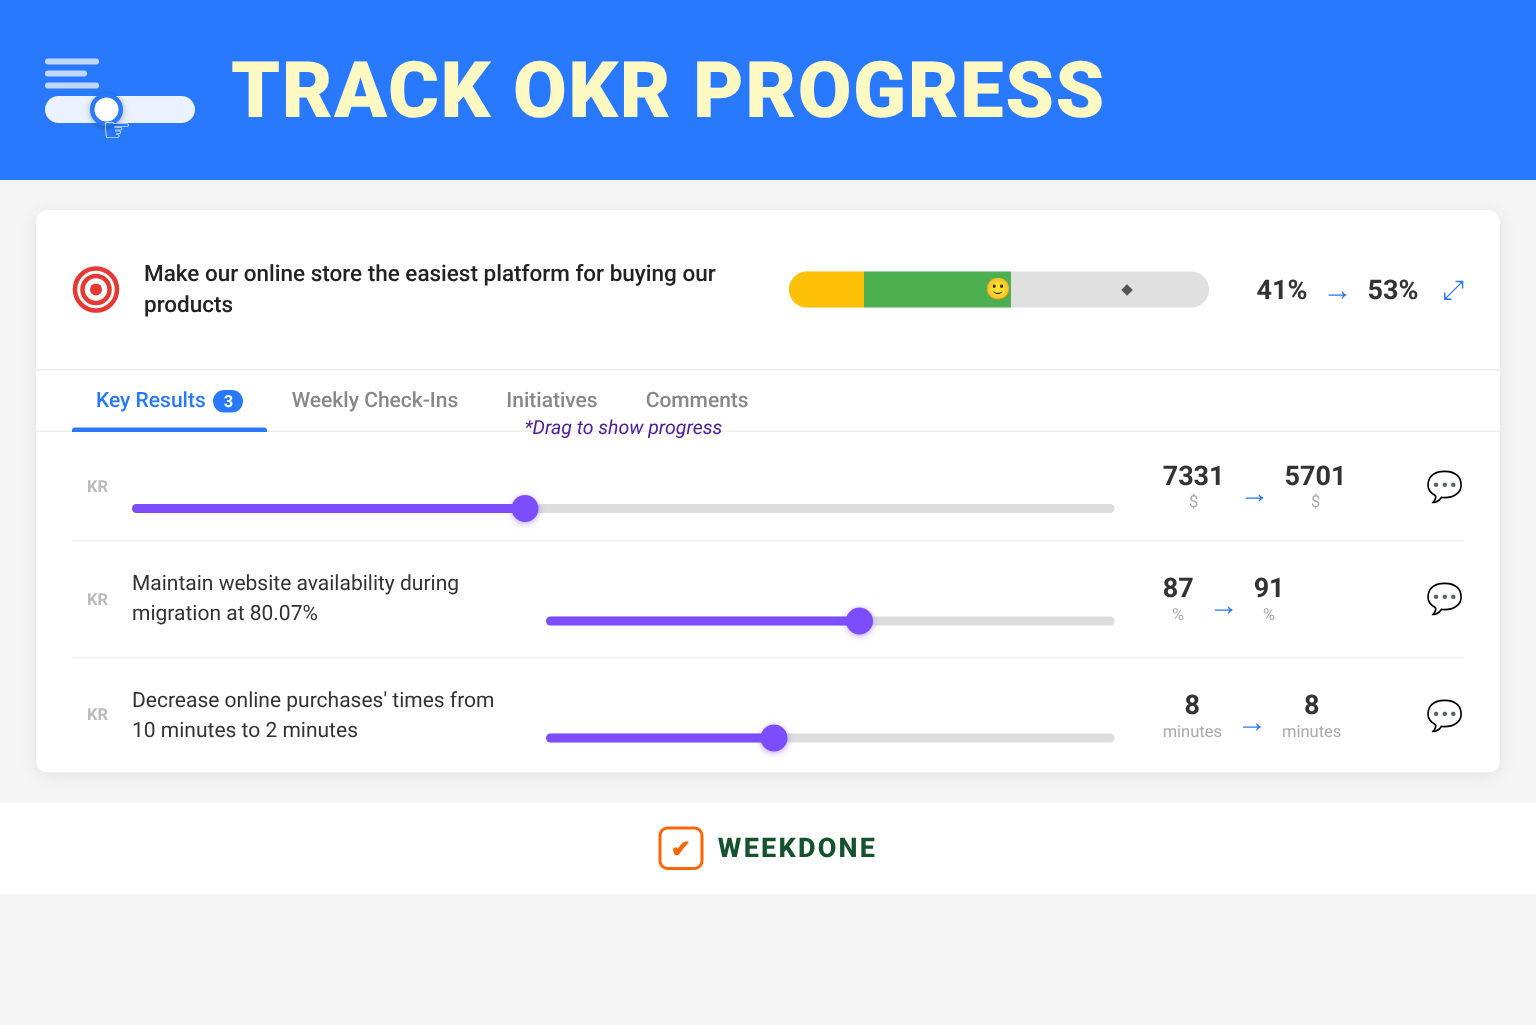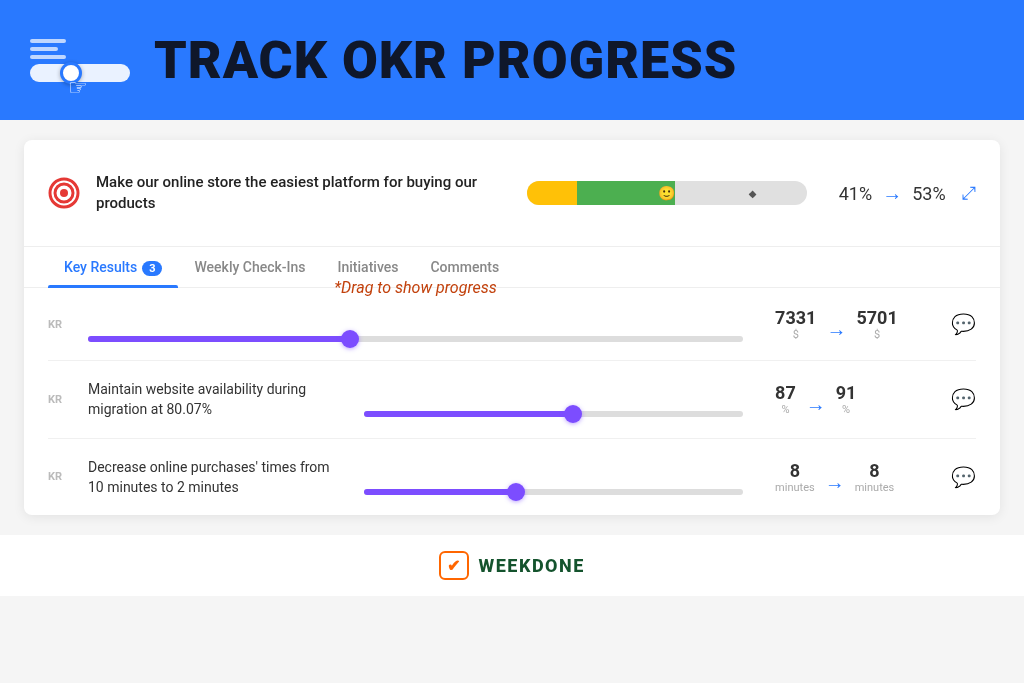--- a/index.html
+++ b/index.html
@@ -61,21 +61,21 @@
       box-shadow: 0 1px 4px rgba(0,0,0,0.3);
     }
     .cursor-icon {
       position: absolute;
       bottom: -18px;
       left: 38px;
       font-size: 22px;
       color: white;
     }
     .header-title {
-      color: #0f172a;
+      color: #fef9c3;
       font-size: 52px;
       font-weight: 900;
       letter-spacing: 1px;
       text-transform: uppercase;
     }
 
     
     .main-content {
       background: white;
       margin: 20px 24px;
@@ -151,21 +151,21 @@
     }
     .progress-values {
       display: flex;
       align-items: center;
       gap: 10px;
       margin-left: 16px;
       flex-shrink: 0;
     }
     .progress-val {
       font-size: 18px;
-      font-weight: 400;
+      font-weight: 700;
       color: #333;
     }
     .arrow-icon {
       color: #2979FF;
       font-size: 20px;
       font-weight: bold;
     }
     .external-link {
       color: #2979FF;
       font-size: 18px;
@@ -223,36 +223,36 @@
     }
     .kr-row:last-child {
       border-bottom: none;
     }
     .kr-label {
       font-size: 11px;
       font-weight: 700;
       color: #bbb;
       width: 24px;
       flex-shrink: 0;
-      text-align: left;
+      text-align: right;
     }
     .kr-title {
       width: 260px;
       flex-shrink: 0;
       font-size: 14px;
       color: #333;
       line-height: 1.45;
     }
     .drag-hint {
       position: absolute;
       top: -28px;
       left: 50%;
       transform: translateX(-50%);
-      font-size: 16px;
-      color: #c2410c;
+      font-size: 13px;
+      color: #4c1d95;
       white-space: nowrap;
       font-style: italic;
     }
     .kr-slider-area {
       flex: 1;
       position: relative;
       padding-top: 30px;
     }
     .kr-slider-track {
       height: 6px;

